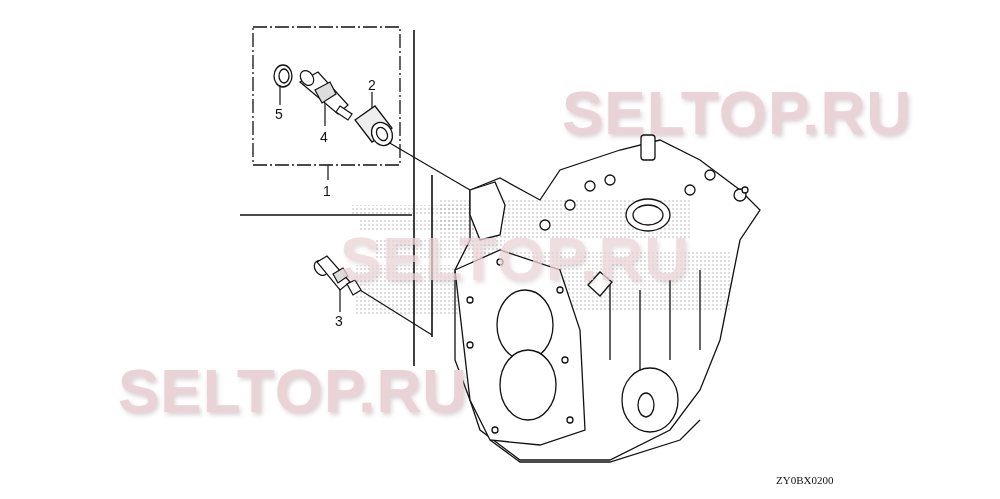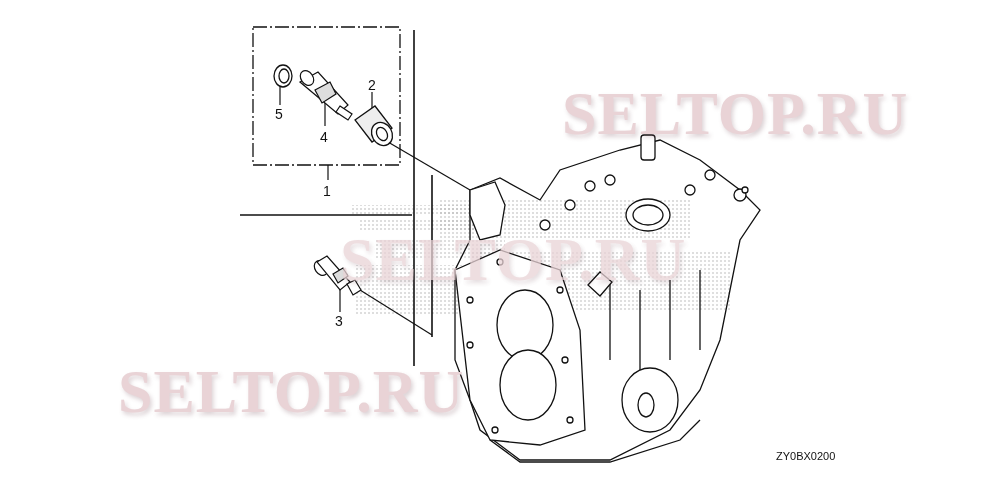--- a/index.html
+++ b/index.html
@@ -1,20 +1,20 @@
 <!DOCTYPE html>
 <html><head>
   <meta charset="utf-8">
   <style>
     html, body { margin: 0; padding: 0; background: #ffffff; }
     body { width: 1000px; height: 499px; position: relative; overflow: hidden; font-family: "Liberation Sans", sans-serif; }
     #stage { position: absolute; left: 0; top: 0; width: 1000px; height: 499px; }
     .callout { position: absolute; font-family: "Liberation Sans", sans-serif; font-size: 14px; color: #111; line-height: 1; }
-    .watermark { position: absolute; font-family: Liberation Serif, serif; font-weight: bold; font-size: 62px; letter-spacing: 1px; color: #e9d3d6; text-shadow: 2px 3px 4px rgba(120,80,90,0.25); white-space: nowrap; line-height: 1; }
-    .code { position: absolute; left: 776px; top: 450px; font-size: 11px; color: #111; font-family: Liberation Sans, sans-serif; }
+    .watermark { position: absolute; font-family: Liberation Sans, sans-serif; font-weight: bold; font-size: 62px; letter-spacing: 1px; color: #e9d3d6; text-shadow: 2px 3px 4px rgba(120,80,90,0.25); white-space: nowrap; line-height: 1; }
+    .code { position: absolute; left: 776px; top: 474px; font-size: 11px; color: #111; font-family: Liberation Serif, serif; }
     .faint { position: absolute; font-size: 13px; color: #f0f0f0; white-space: nowrap; font-family: "Liberation Sans", sans-serif; }
   </style>
 </head>
 <body>
 
 <div id="stage">
 
   <div class="faint" style="left:10px;top:40px;">&nbsp;</div>
 
   <svg width="1000" height="499" viewBox="0 0 1000 499" style="position:absolute;left:0;top:0;">

